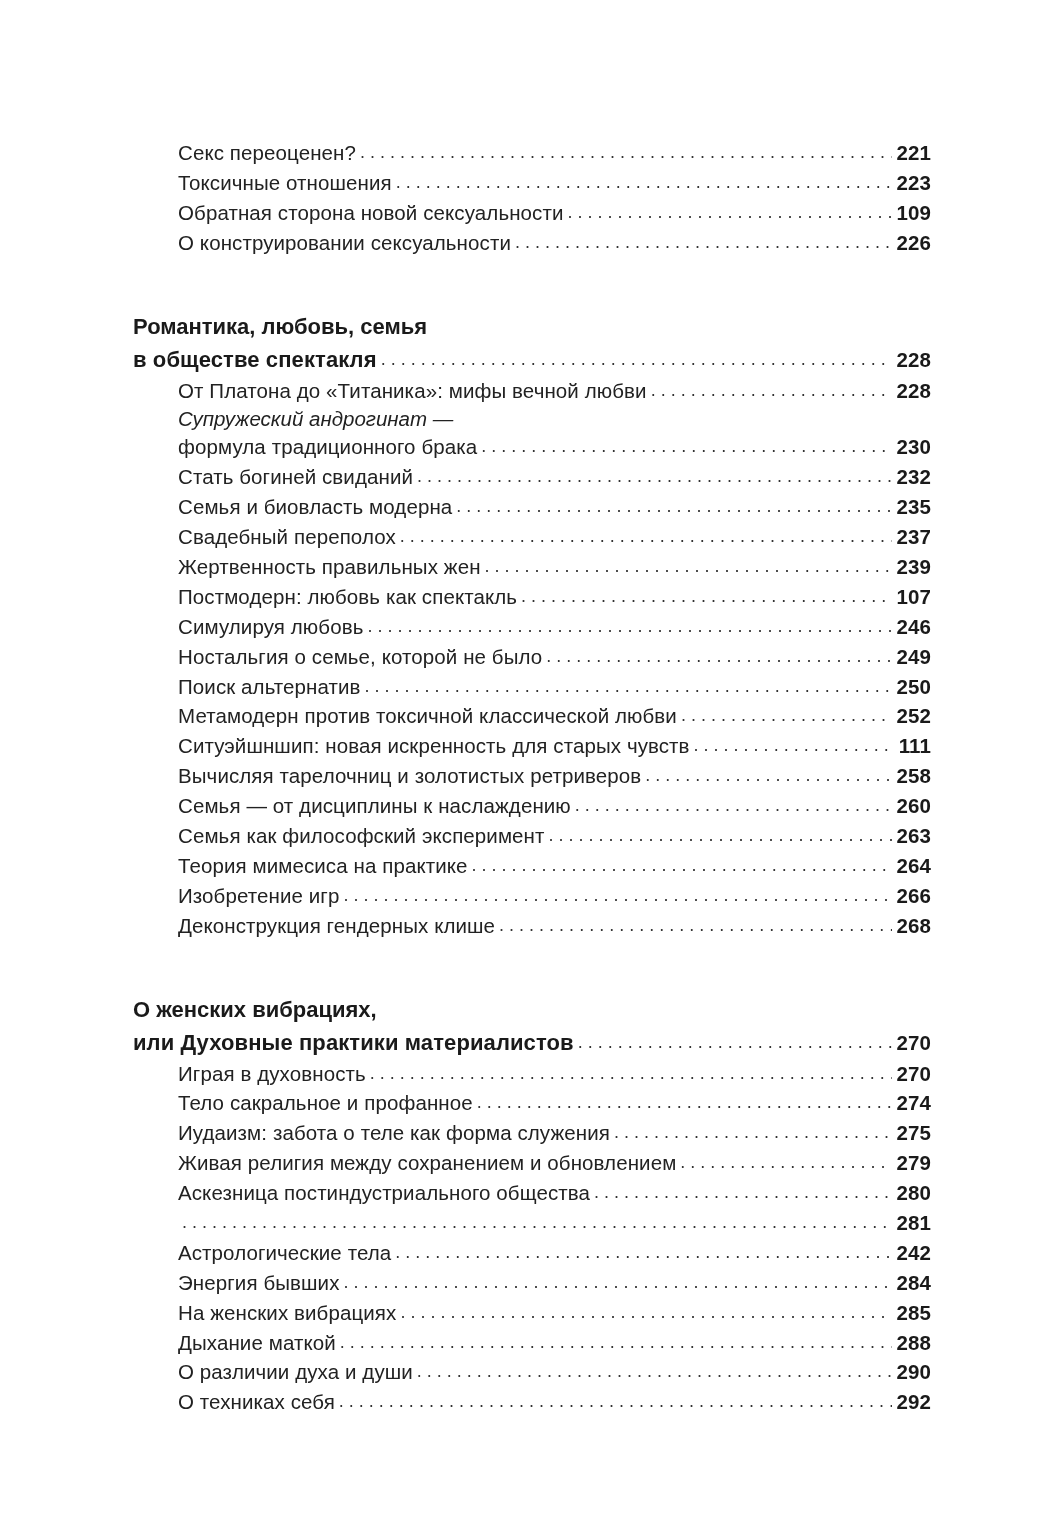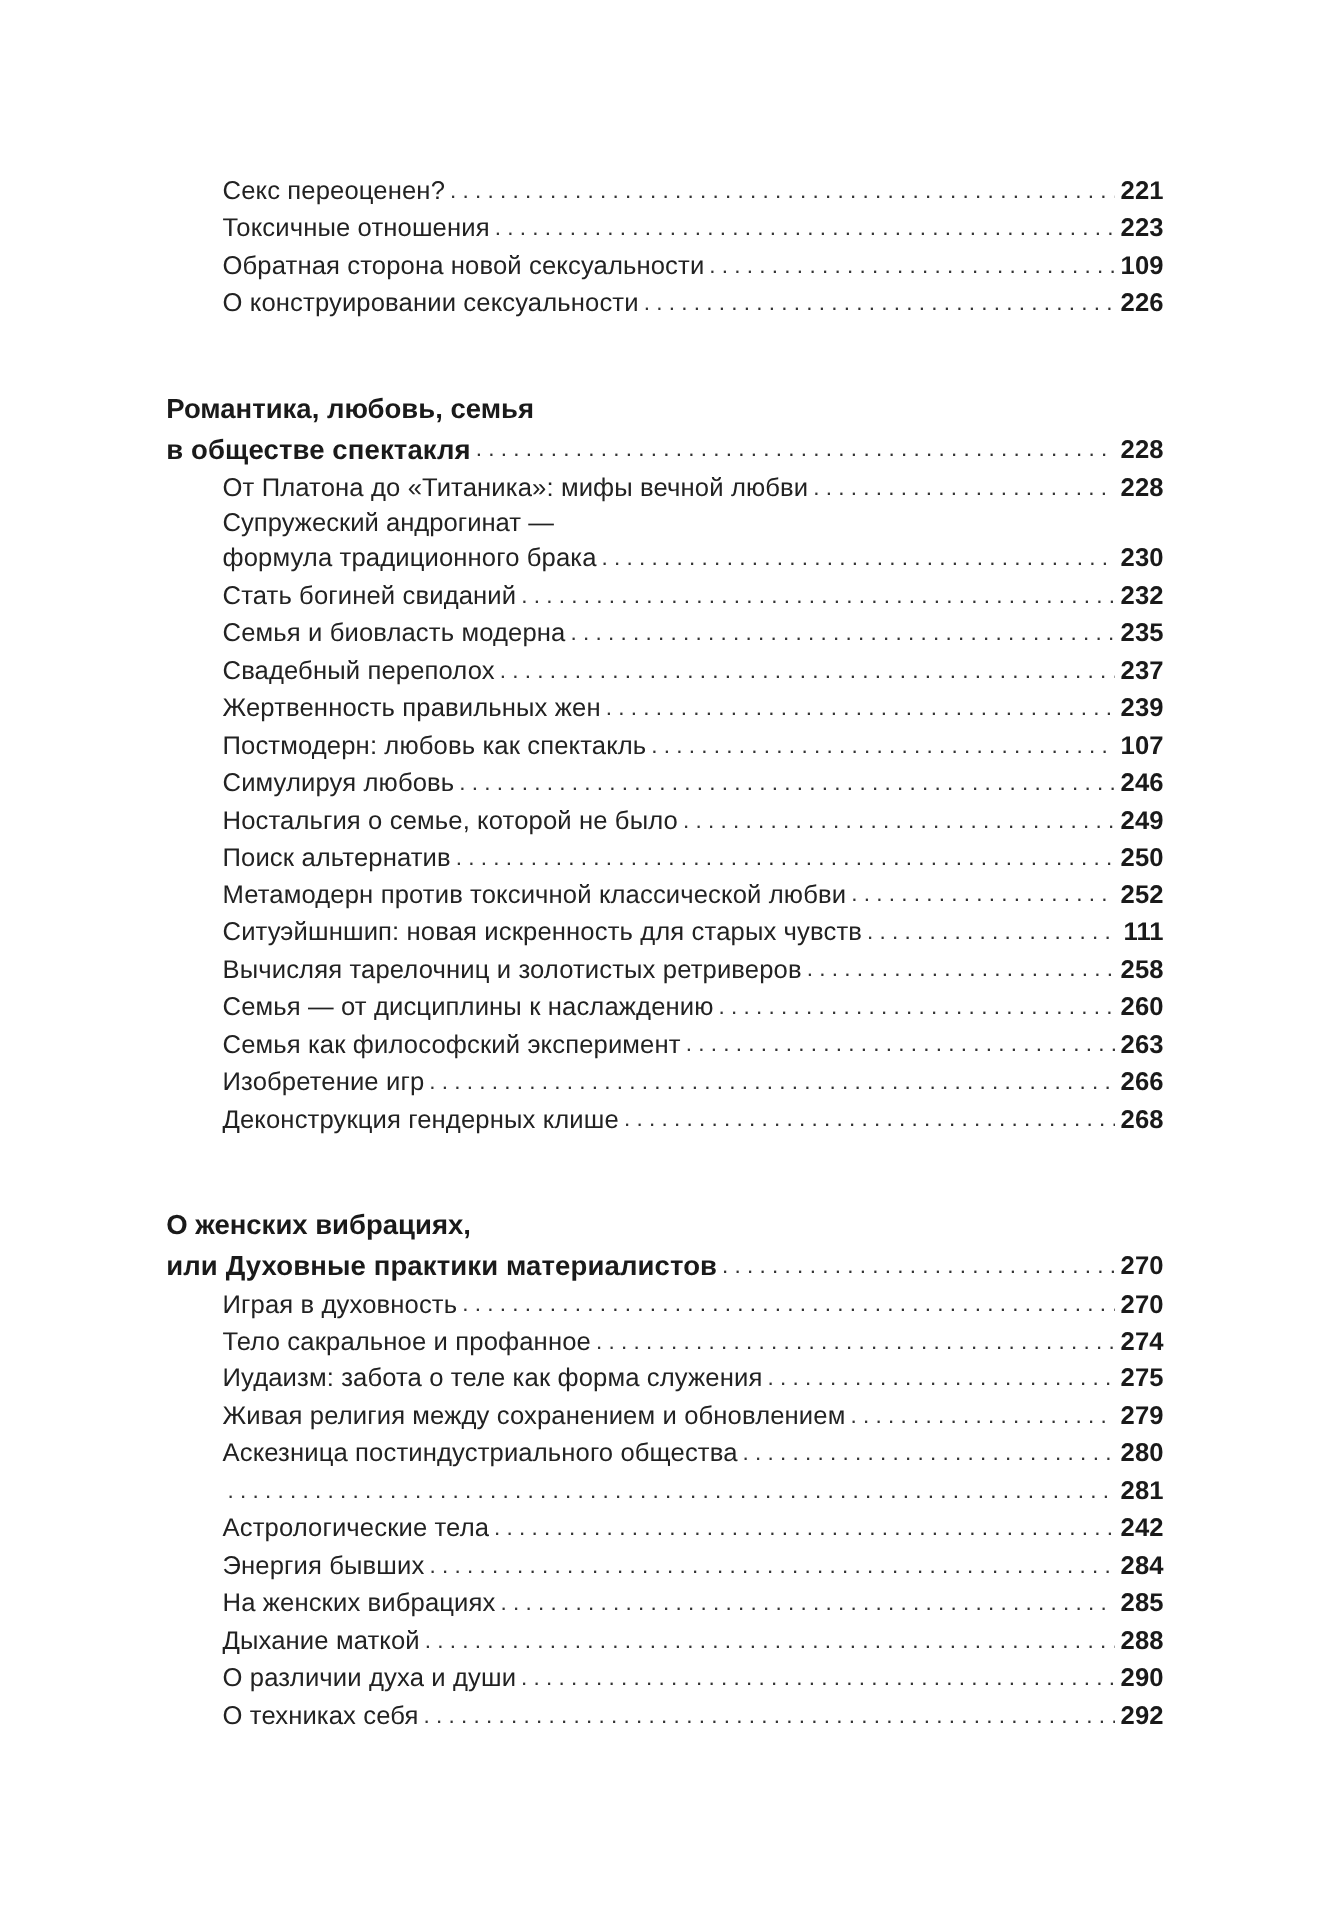--- a/index.html
+++ b/index.html
@@ -1,31 +1,31 @@
 <!DOCTYPE html>
 <html><head>
 <meta charset="utf-8">
 <style>
   html, body { margin: 0; padding: 0; background: #ffffff; }
   body { width: 1063px; height: 1537px; position: relative; overflow: hidden;
          font-family: "Liberation Sans", "DejaVu Sans", sans-serif; color: #1a1a1a; }
   .page { position: absolute; left: 133px; top: 138px; width: 798px; }
-  .entry { position: relative; display: flex; align-items: center; height: 29.9px;
+  .entry { position: relative; display: flex; align-items: flex-end; height: 29.9px;
            font-size: 20.5px; line-height: 29.9px; letter-spacing: 0.1px; }
   .entry.sub { padding-left: 45px; }
   .entry .title { white-space: nowrap; flex: 0 0 auto; color: #222; }
   .entry .leader { flex: 1 1 auto; overflow: hidden; white-space: nowrap; margin: 0 4px;
                    color: #333; letter-spacing: 4.6px; font-size: 18px; }
   .entry .leader::after { content: ". . . . . . . . . . . . . . . . . . . . . . . . . . . . . . . . . . . . . . . . . . . . . . . . . . . . . . . . . . . . . . . . . . . . . . . . . . . . . . . . . . . . . . . . ."; letter-spacing: 0; }
   .entry .page-num { flex: 0 0 auto; font-weight: bold; color: #1a1a1a; }
   .heading-line { font-size: 22px; font-weight: bold; height: 33px; line-height: 33px; color: #1a1a1a; white-space: nowrap; }
   .entry.head { font-size: 22px; height: 33px; line-height: 33px; }
   .entry.head .title { font-weight: bold; color: #1a1a1a; }
   .entry.head .page-num { font-weight: bold; font-size: 20.5px; }
-  .sub-line { font-size: 20.5px; line-height: 27px; height: 27px; padding-left: 45px; color: #222; white-space: nowrap; }
+  .sub-line { font-size: 20.5px; line-height: 27px; height: 27px; padding-left: 45px; color: #222; white-space: nowrap; font-style: italic; }
   .gap-large { height: 52px; }
 </style>
 </head>
 <body>
 
 <div class="page">
 
   <div>
     <div class="entry sub">
       <span class="title">Секс переоценен?</span>
@@ -129,20 +129,25 @@
       <span class="title">Семья — от дисциплины к наслаждению</span>
       <span class="leader"></span>
       <span class="page-num">260</span>
     </div>
     <div class="entry sub">
       <span class="title">Семья как философский эксперимент</span>
       <span class="leader"></span>
       <span class="page-num">263</span>
     </div>
     <div class="entry sub">
+      <span class="title">Теория мимесиса на практике</span>
+      <span class="leader"></span>
+      <span class="page-num">264</span>
+    </div>
+    <div class="entry sub">
       <span class="title">Изобретение игр</span>
       <span class="leader"></span>
       <span class="page-num">266</span>
     </div>
     <div class="entry sub">
       <span class="title">Деконструкция гендерных клише</span>
       <span class="leader"></span>
       <span class="page-num">268</span>
     </div>
   </div>

